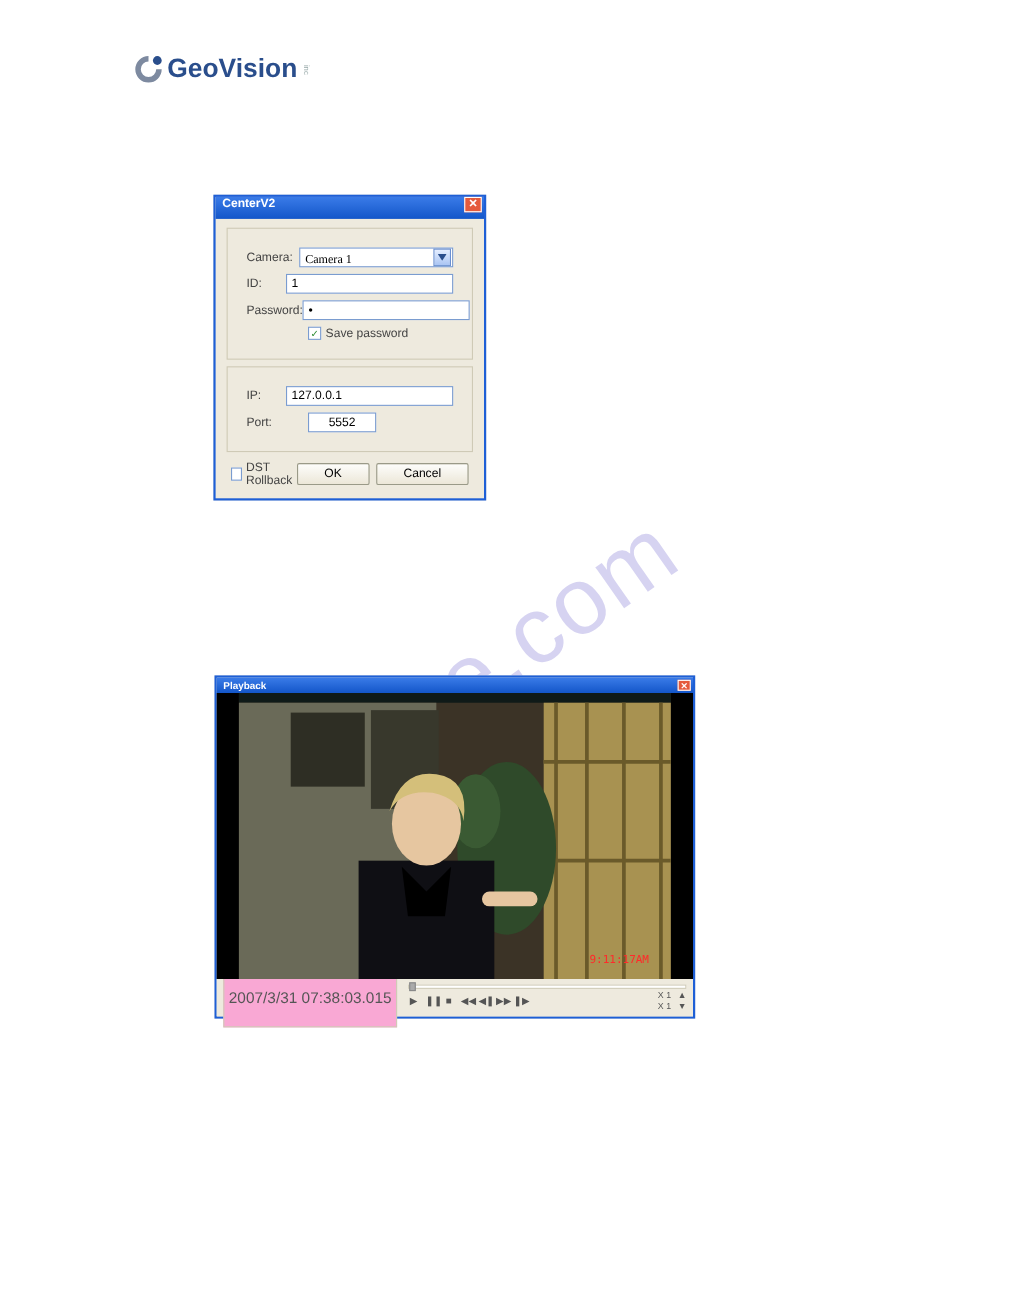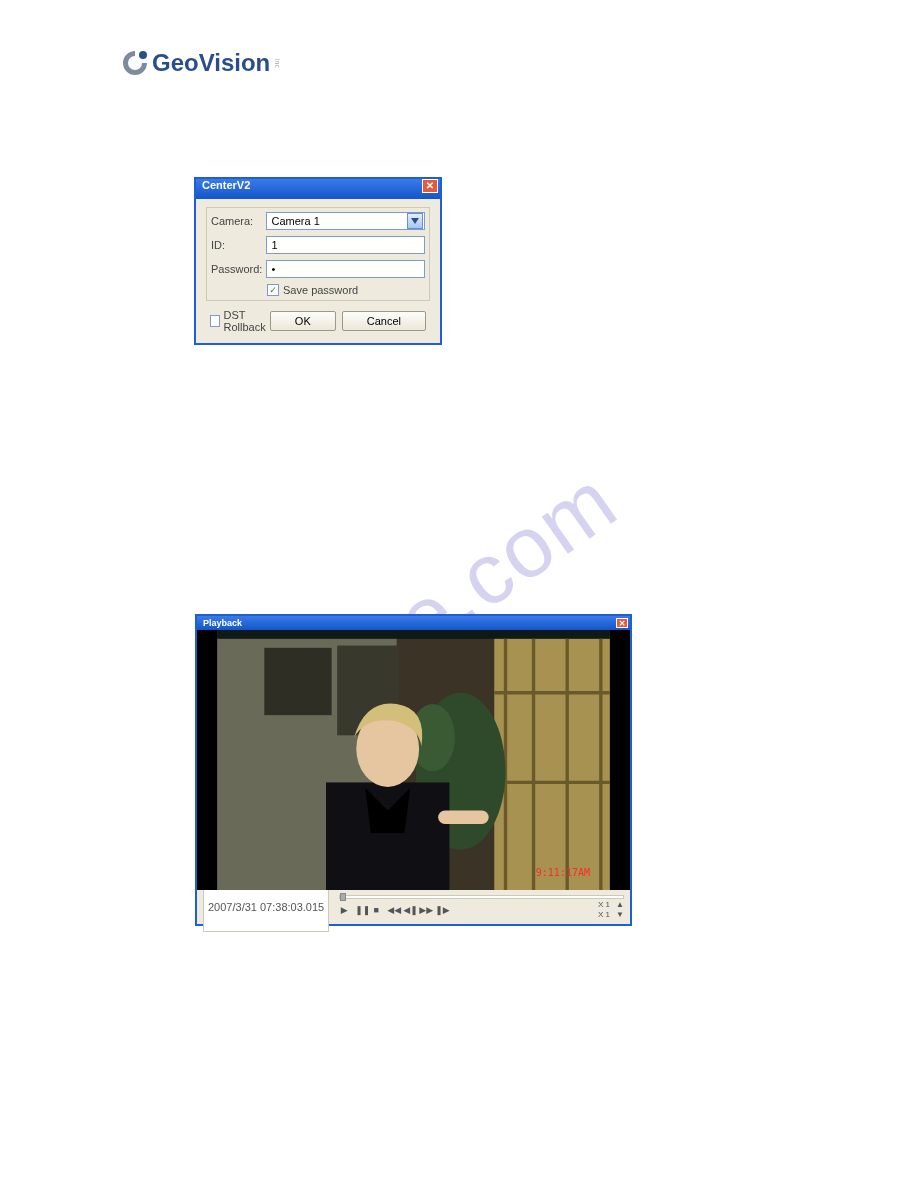--- a/index.html
+++ b/index.html
@@ -77,21 +77,21 @@
     line-height: 10px;
     text-align: center;
     cursor: pointer;
     display: flex;
     align-items: center;
     justify-content: center;
   }
   .win-body { padding: 8px 10px; }
   .group {
     border: 1px solid #cfcab6;
-    padding: 4px;
+    padding: 17px;
     margin-bottom: 6px;
     background: #eeeade;
   }
   .row {
     display: flex;
     align-items: center;
     margin-bottom: 6px;
   }
   .row:last-child { margin-bottom: 0; }
   .label {
@@ -102,23 +102,24 @@
     border: 1px solid #7a9cd0;
     background: #ffffff;
     height: 18px;
     padding: 0 4px;
     font-family: inherit;
     font-size: 11px;
   }
   .select {
     width: 160px;
     display: flex;
-    align-items: center;
+    align-items: flex-end;
     justify-content: space-between;
     cursor: pointer;
+    font-family: Liberation Serif, serif;
   }
   .select .chev {
     width: 16px;
     height: 16px;
     background: linear-gradient(#e5eeff, #aac5f3);
     border: 1px solid #6a8fd0;
     display: flex;
     align-items: center;
     justify-content: center;
     margin-right: -3px;
@@ -203,23 +204,23 @@
   .pb-controls {
     background: #eeeade;
     padding: 4px 6px;
     display: flex;
     align-items: center;
     gap: 10px;
     height: 34px;
   }
   .ts-box {
     border: 1px solid #cfcab6;
-    background: #ffffff;
+    background: #f9a8d4;
     padding: 18px 4px;
-    font-size: 11px;
+    font-size: 14px;
     color: #555;
     white-space: nowrap;
   }
   .transport { display: flex; gap: 6px; align-items: center; }
   .tbtn {
     width: 10px;
     color: #555;
     font-size: 9px;
     cursor: pointer;
     text-align: center;
@@ -303,20 +304,30 @@
       <div class="row">
         <span class="label">Password:</span>
         <input class="field" value="•" style="">
       </div>
       <div class="row">
         <span class="label"></span>
         <label class="chklabel">
           <span class="chk">✓</span>
           <span>Save password</span>
         </label>
+      </div>
+    </div>
+    <div class="group">
+      <div class="row">
+        <span class="label">IP:</span>
+        <input class="field" value="127.0.0.1" style="">
+      </div>
+      <div class="row">
+        <span class="label">Port:</span>
+        <input class="field short" value="5552" style="">
       </div>
     </div>
     <div class="buttons-row">
       <label class="chklabel">
         <span class="chk" style="color:transparent">✓</span>
         <span>DST Rollback</span>
       </label>
       <div style="display:flex;gap:6px;">
         <button class="btn">OK</button>
         <button class="btn">Cancel</button>

